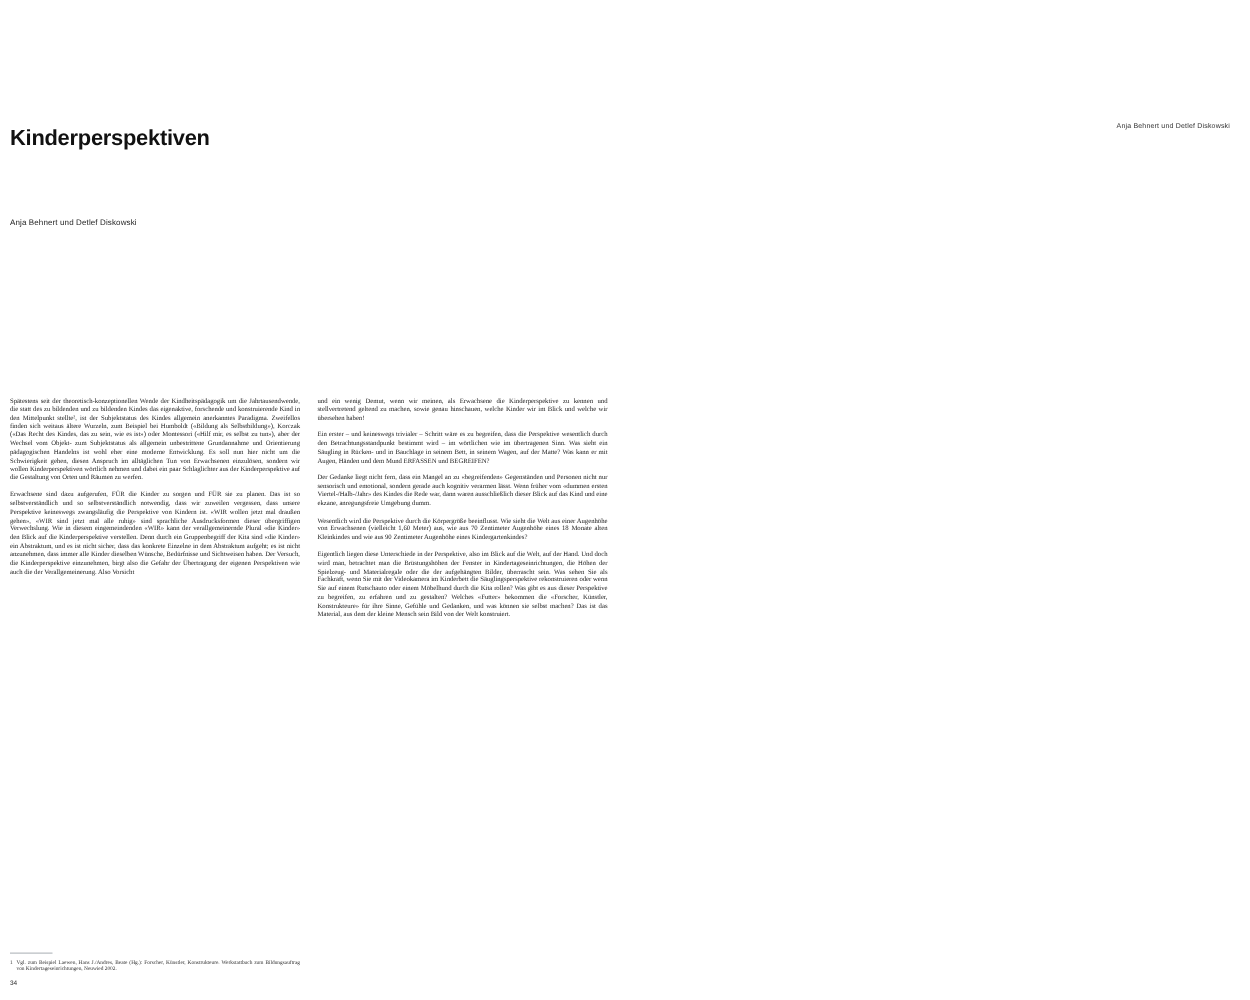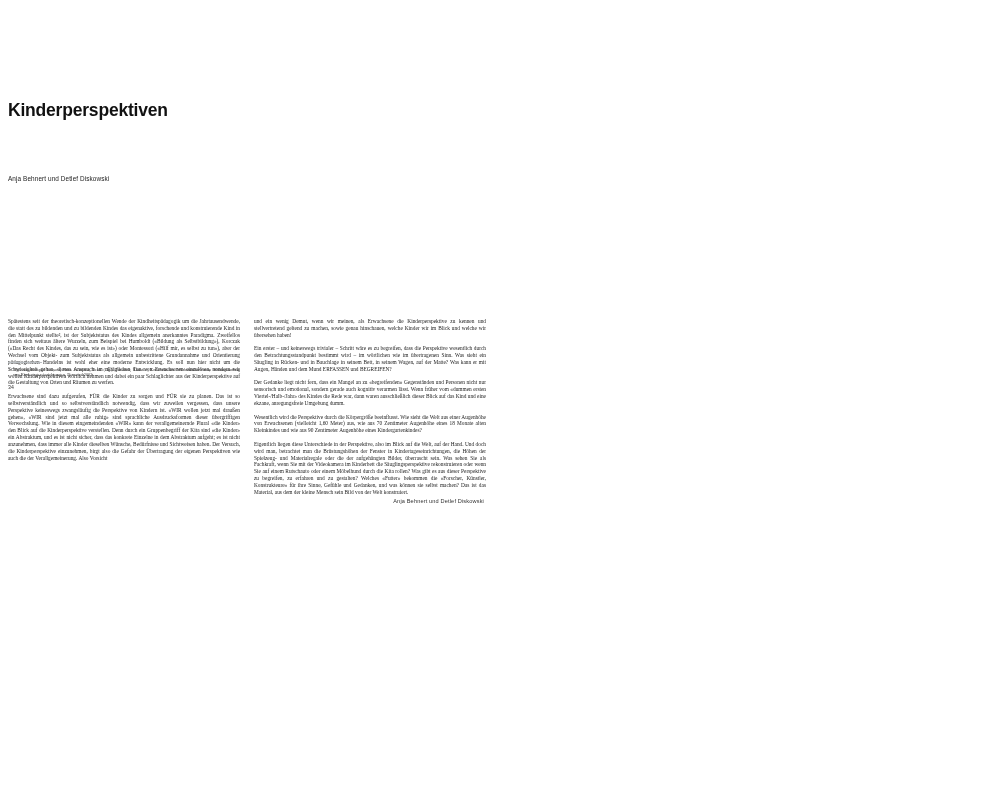--- a/index.html
+++ b/index.html
@@ -12,21 +12,20 @@
     height: 800px;
     font-family: "Liberation Serif", serif;
     color: #1a1a1a;
     overflow: hidden;
     position: relative;
   }
   .spread {
     position: absolute;
     inset: 0;
     display: flex;
-    flex-direction: column;
   }
   .page {
     position: relative;
     width: 500px;
     height: 800px;
     box-sizing: border-box;
   }
 
   
   .left-inner {

